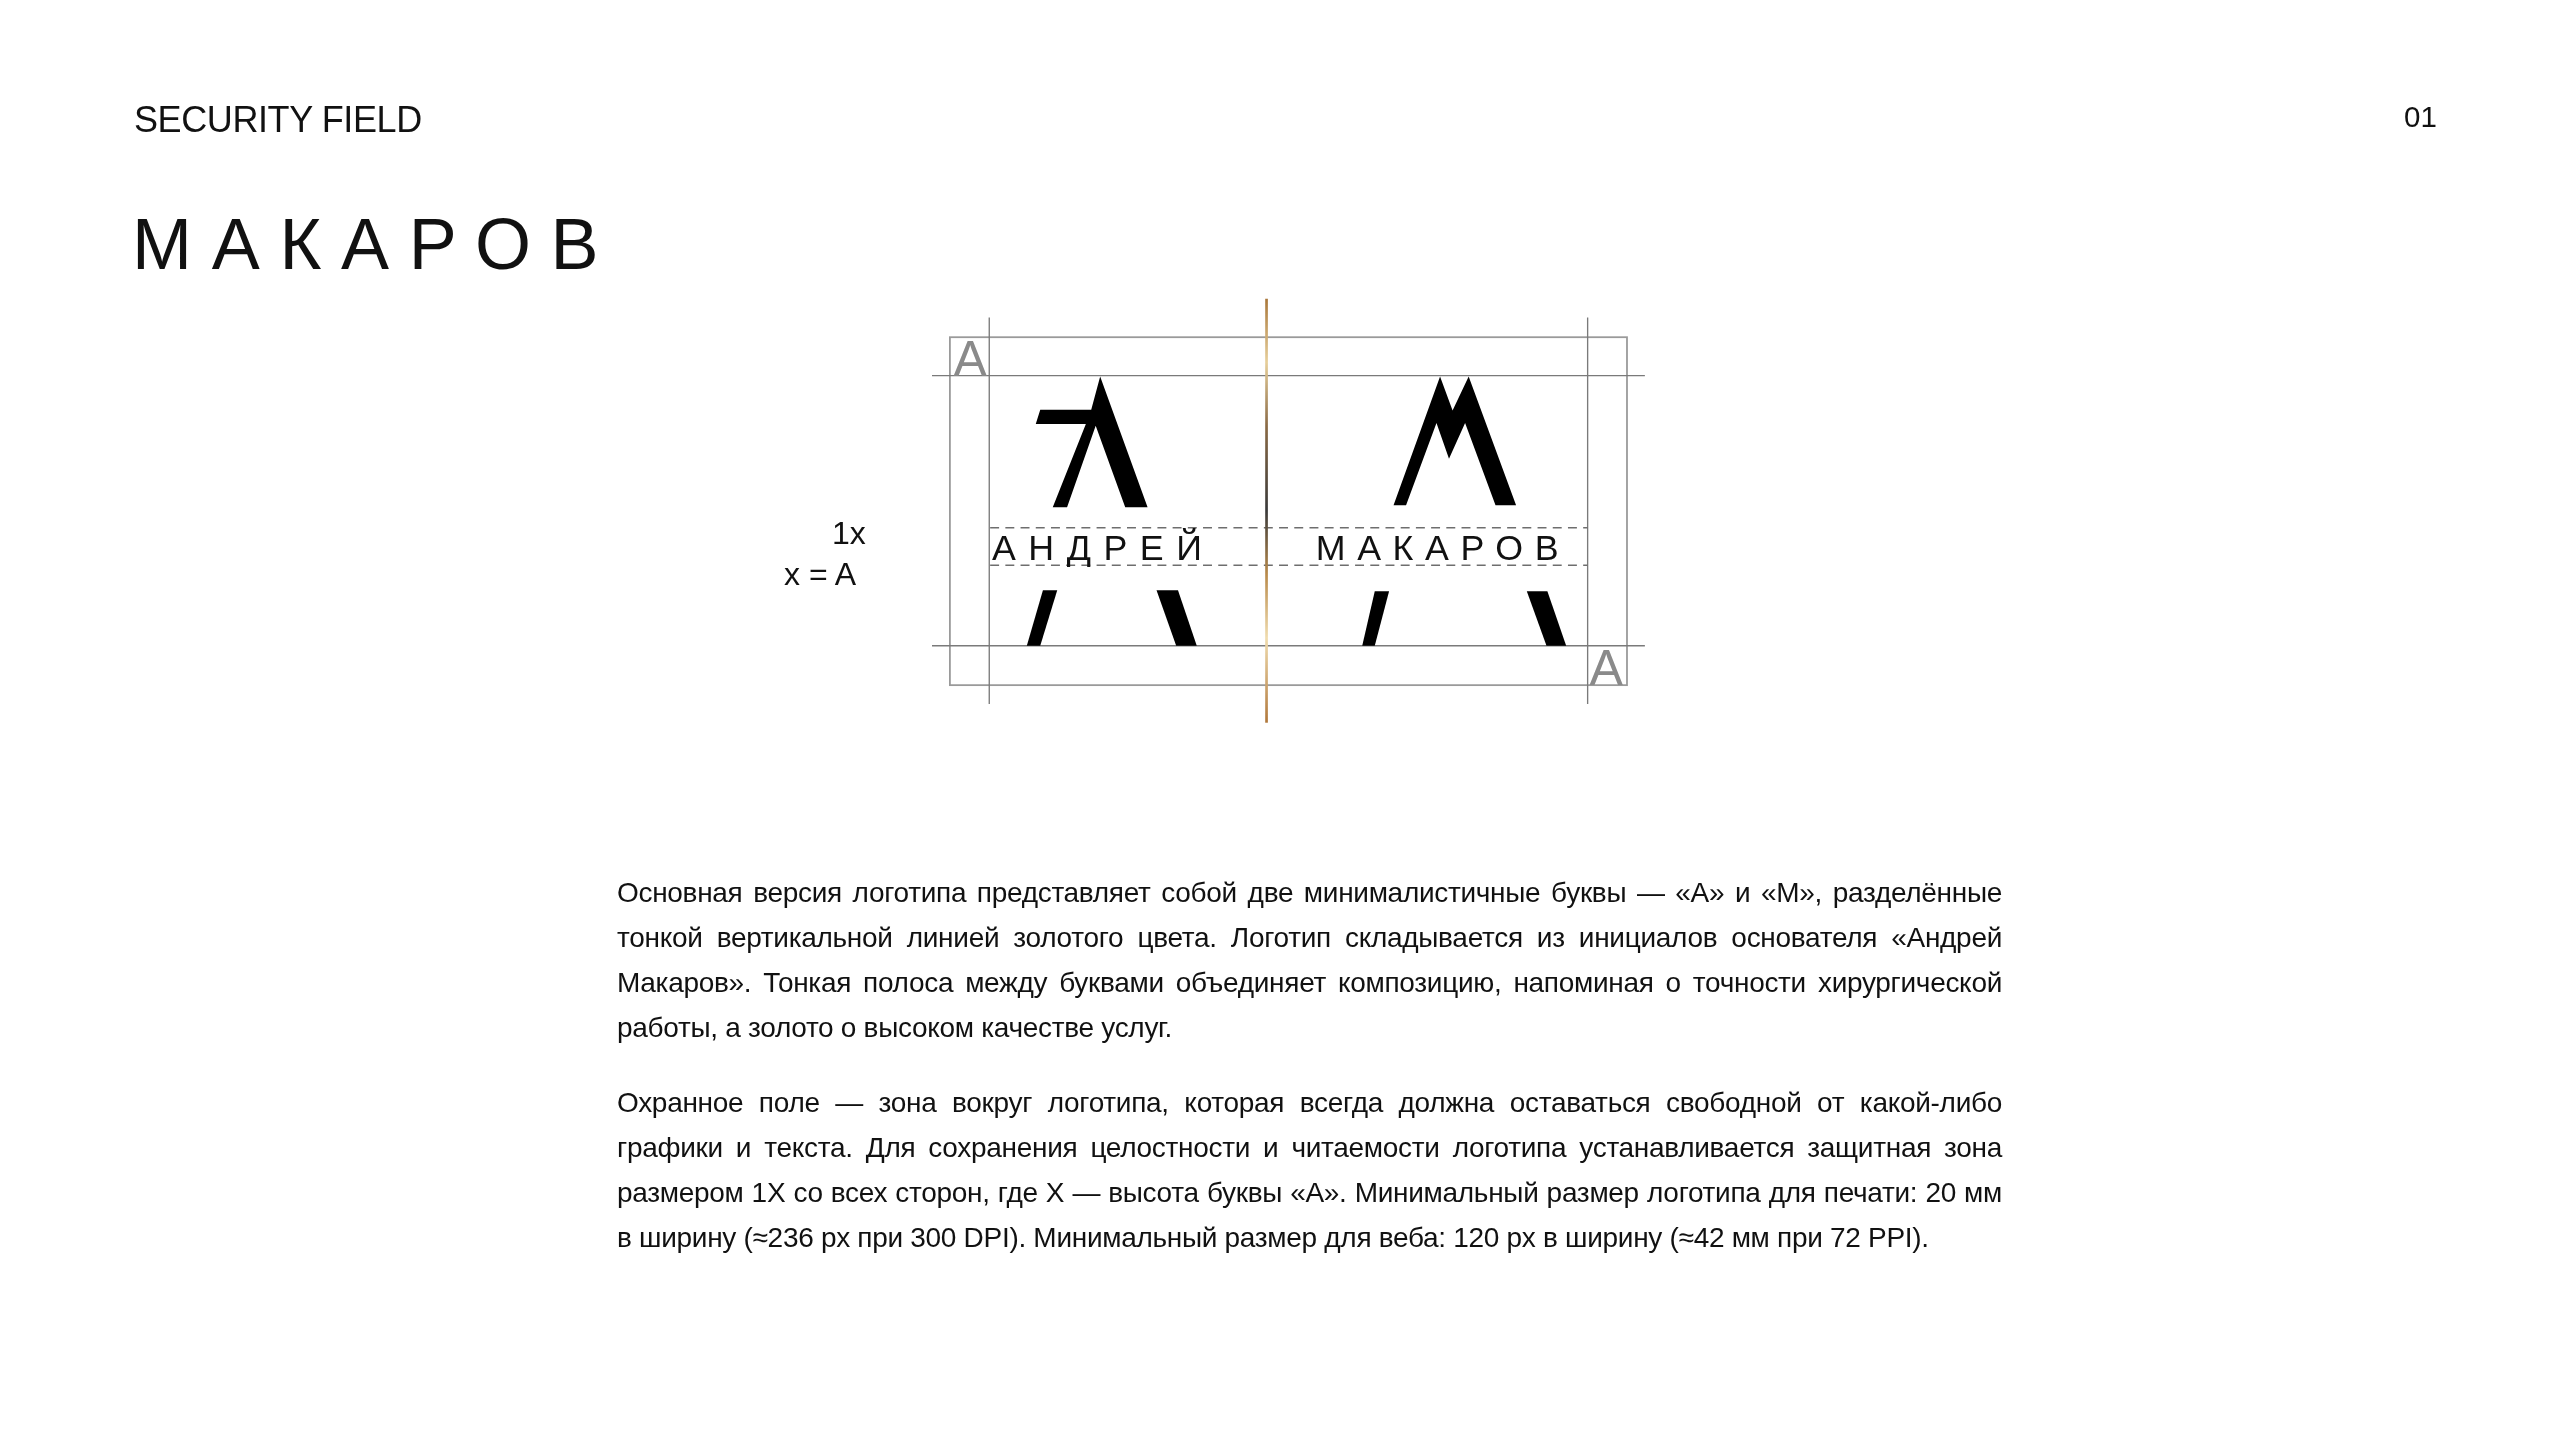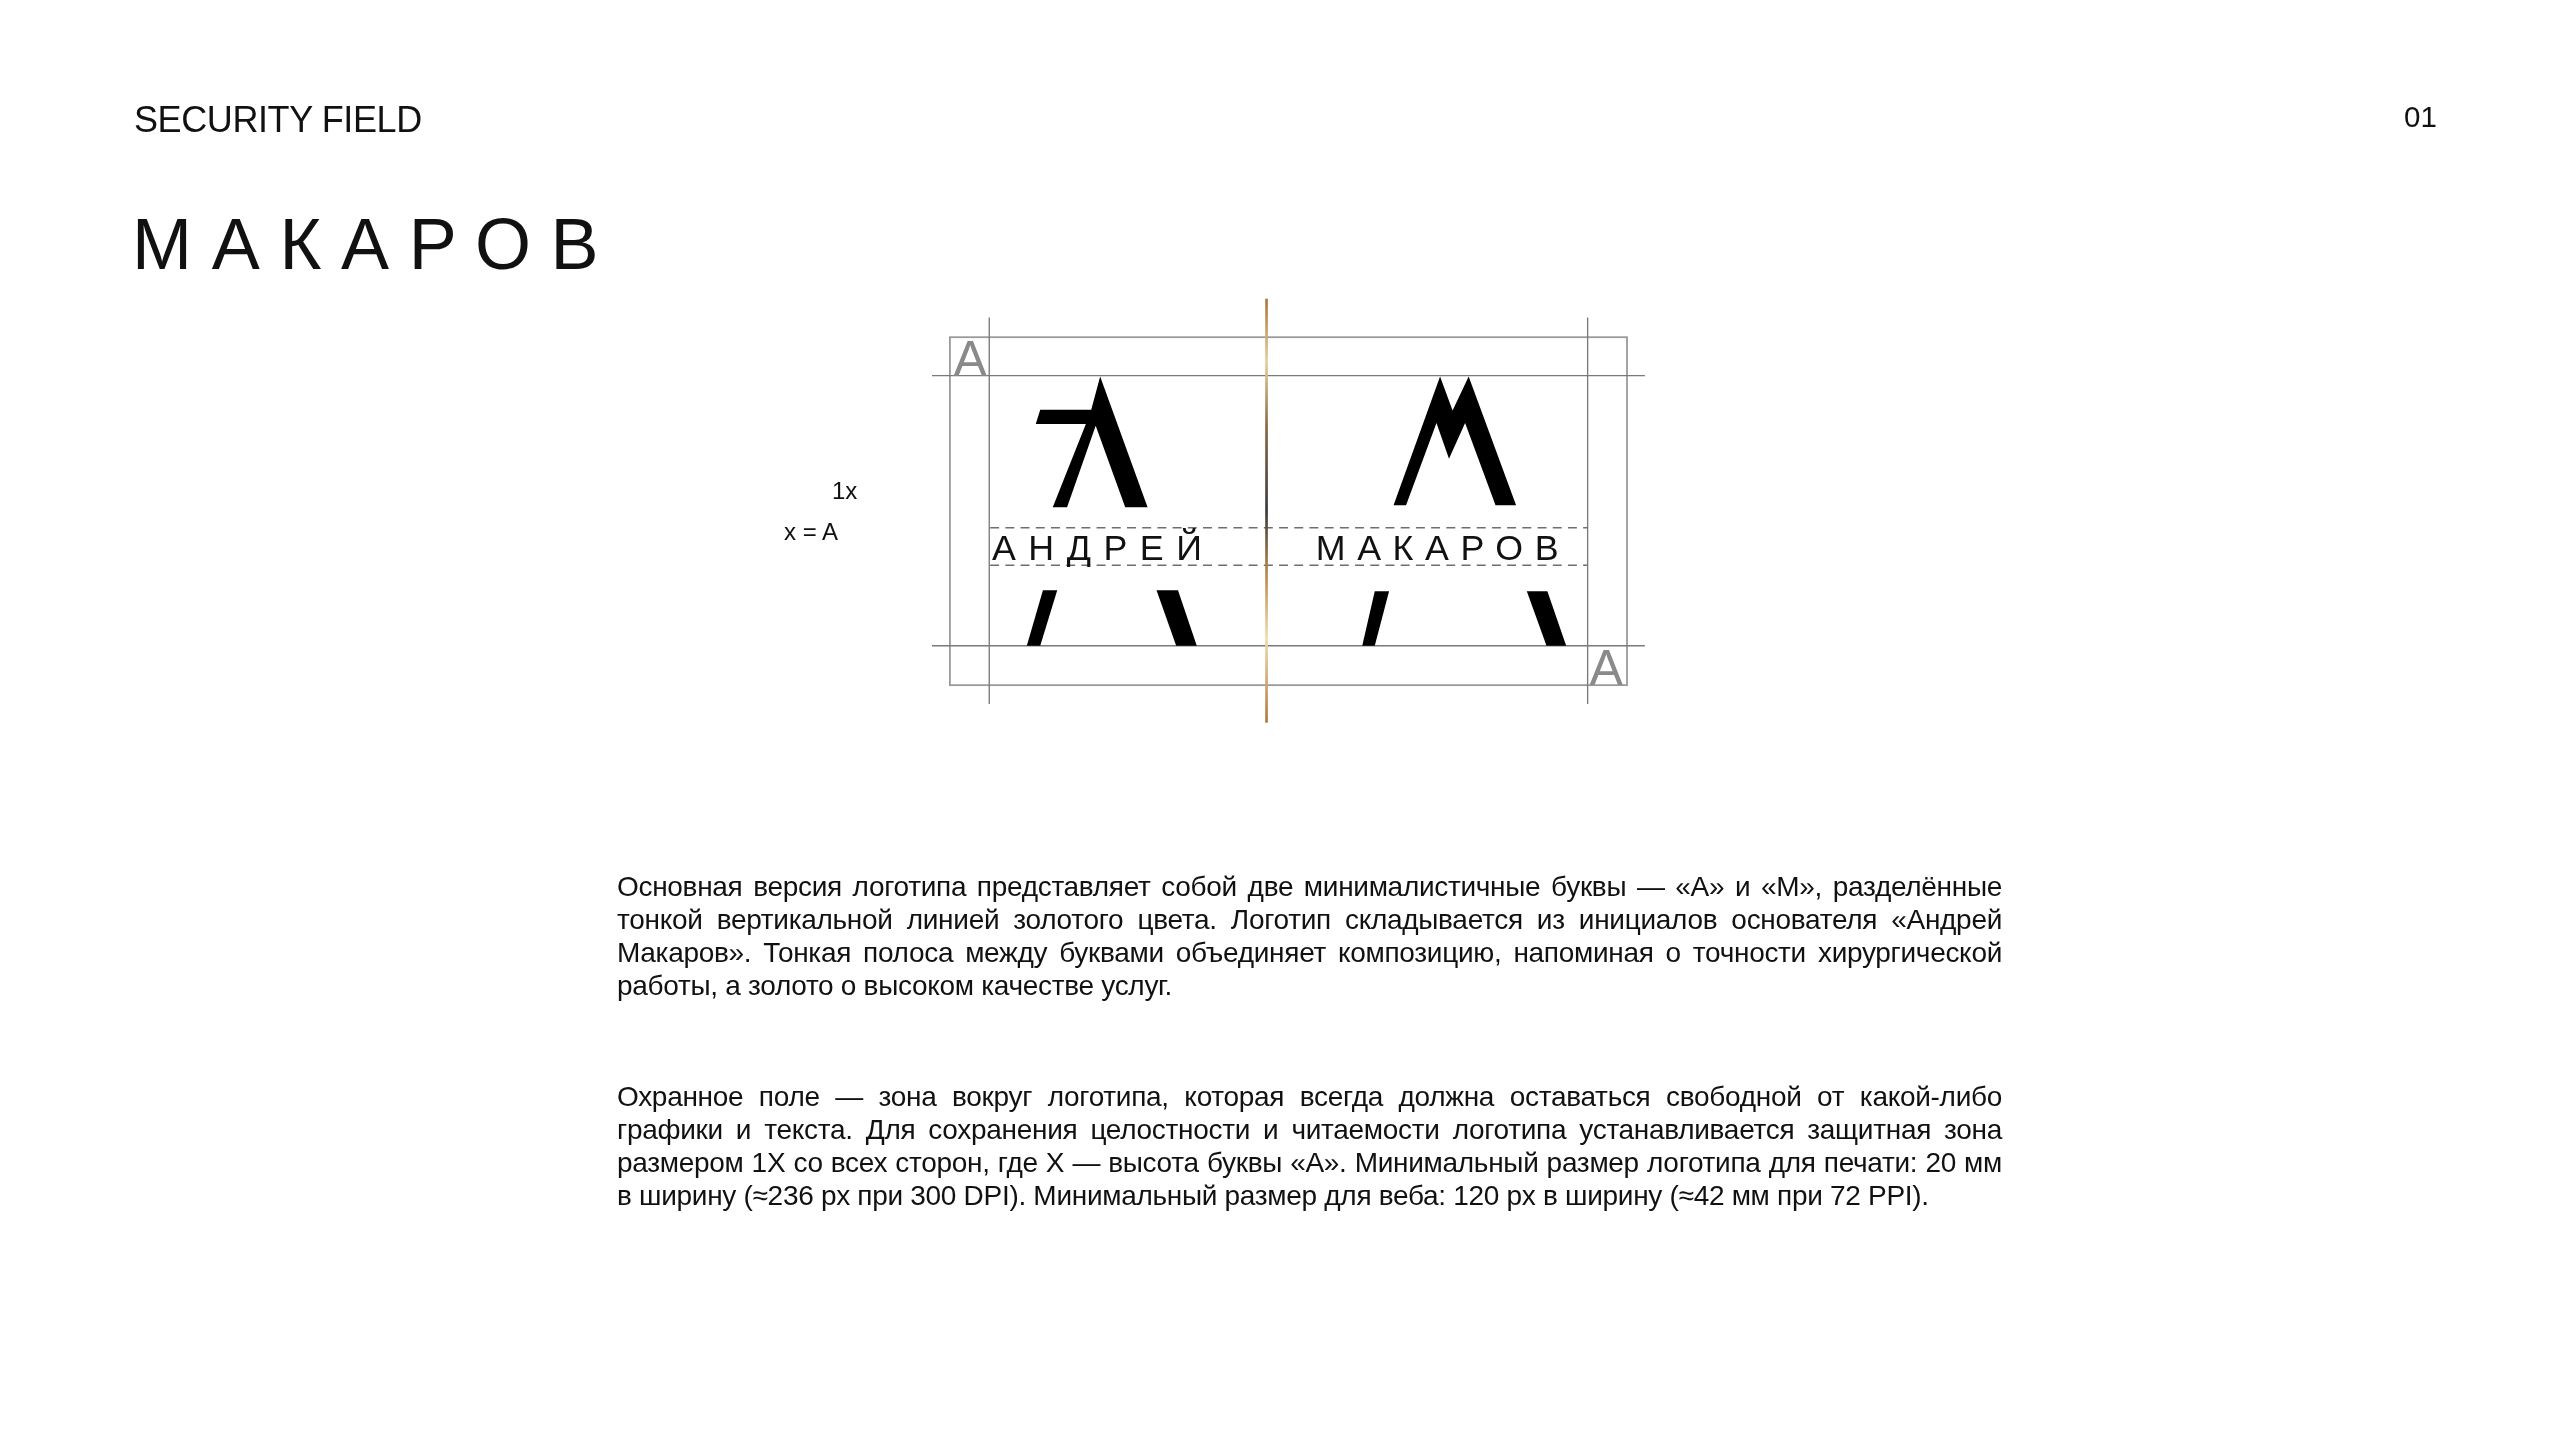--- a/index.html
+++ b/index.html
@@ -2,22 +2,22 @@
 <html style="font-size:14.3px"><head>
 <meta charset="utf-8">
 <style>
   html, body { margin: 0; padding: 0; background: #ffffff; }
   body { width: 2576px; height: 1449px; position: relative; overflow: hidden;
          font-family: "Liberation Sans", "DejaVu Sans", sans-serif; color: #111; }
   .abs { position: absolute; }
   .brand { left: 134px; top: 102px; font-size: 36px; letter-spacing: -0.4px; line-height: 1; }
   .pageno { left: 2404px; top: 102px; font-size: 29.5px; line-height: 1; }
   .title { left: 132px; top: 208px; font-size: 72px; letter-spacing: 19.7px; line-height: 1; font-weight: 400; }
-  .scale-label { font-size: 24px; line-height: 1; color: #111; }
-  .body-text { left: 617px; width: 1385px; font-size: 28px; line-height: 33px;
+  .scale-label { font-size: 32px; line-height: 1; color: #111; margin-top: 38px; }
+  .body-text { left: 617px; width: 1385px; font-size: 28px; line-height: 45px;
                text-align: justify; text-align-last: left; letter-spacing: -0.3px; }
   .logo-svg { left: 0; top: 0; }
   .name-text { font-family: "Liberation Sans", "DejaVu Sans", sans-serif; }
 </style>
 </head>
 <body>
 
 <div class="abs brand">SECURITY FIELD</div>
 <div class="abs pageno">01</div>
 <h1 class="abs title" style="margin:0">МАКАРОВ</h1>

